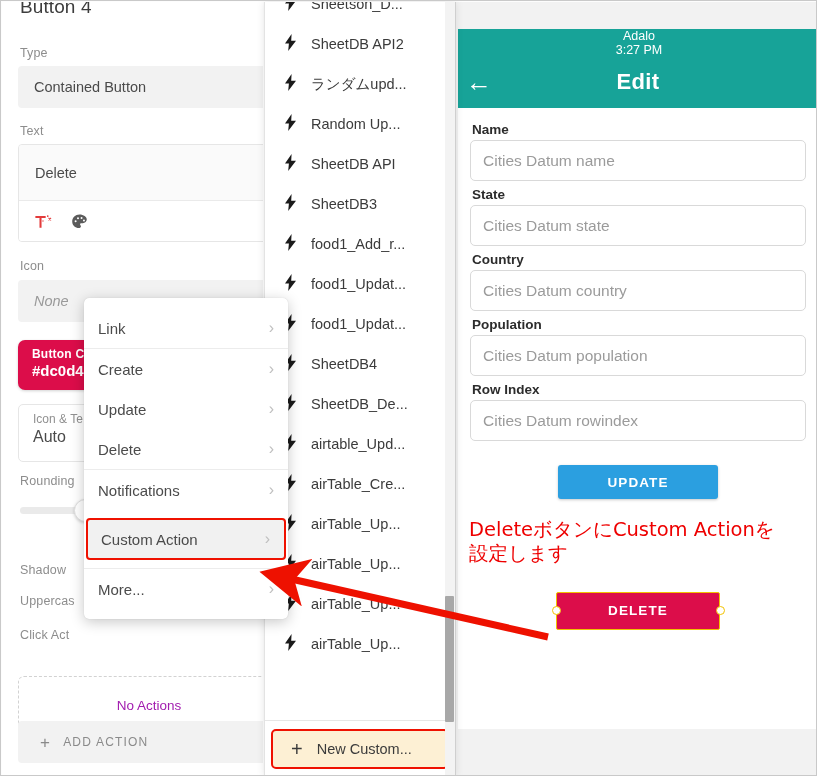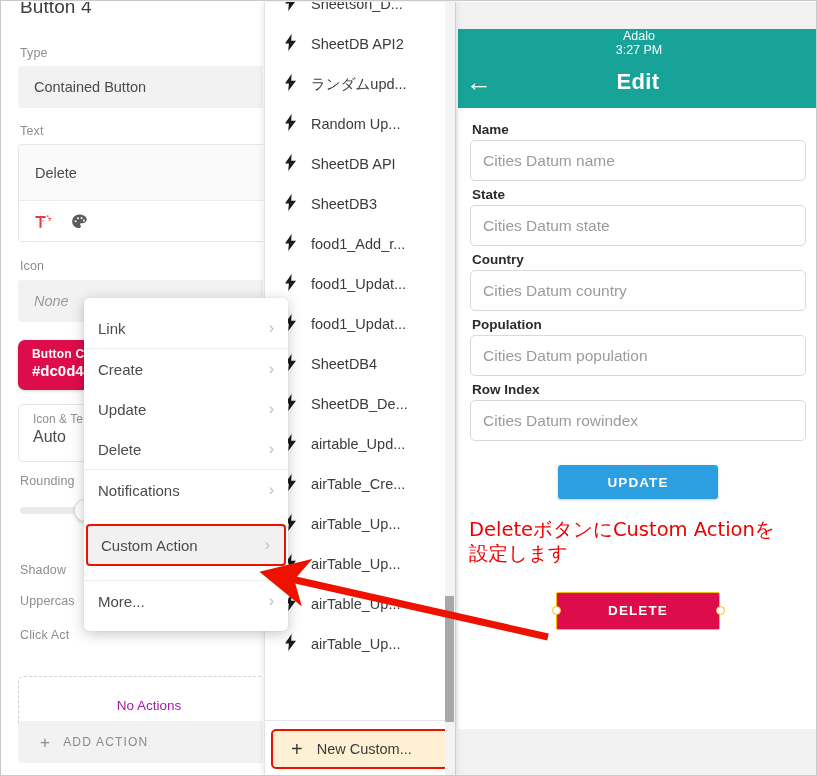--- a/index.html
+++ b/index.html
@@ -120,21 +120,21 @@
     padding: 0 14px 0 14px; font-size: 15px; color: #4b4b4b;
     justify-content: space-between; cursor: pointer;
   }
   .popup-item .chev { color: #c0c0c0; font-size: 16px; }
   .popup-sep { height: 1px; background: #ececec; margin: 0; }
   .popup-pad-top { height: 10px; }
   .popup-pad-bot { height: 10px; }
   .popup-item.highlight {
     background: #f1f1f1;
     border: 2.5px solid #ef1100; border-radius: 4px;
-    height: 42px; margin: 14px 2px; padding-left: 13px;
+    height: 42px; margin: 8px 2px; padding-left: 13px;
   }
 
   
   #mid-col {
     position: absolute; left: 263px; top: 1px;
     width: 192px; height: 774px;
     background: #ffffff;
     border-left: 1px solid #e3e3e3; border-right: 1px solid #cfcfcf;
     box-shadow: 0 0 8px rgba(0,0,0,.10);
     overflow: hidden; z-index: 30;

